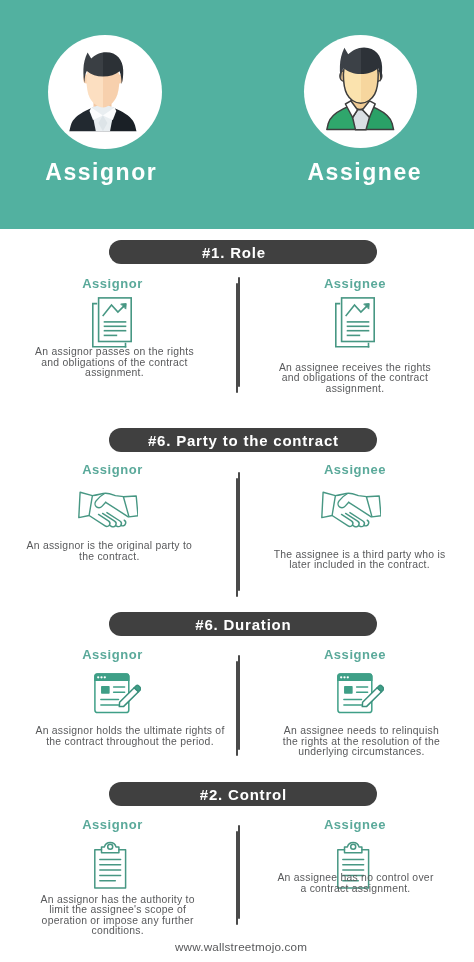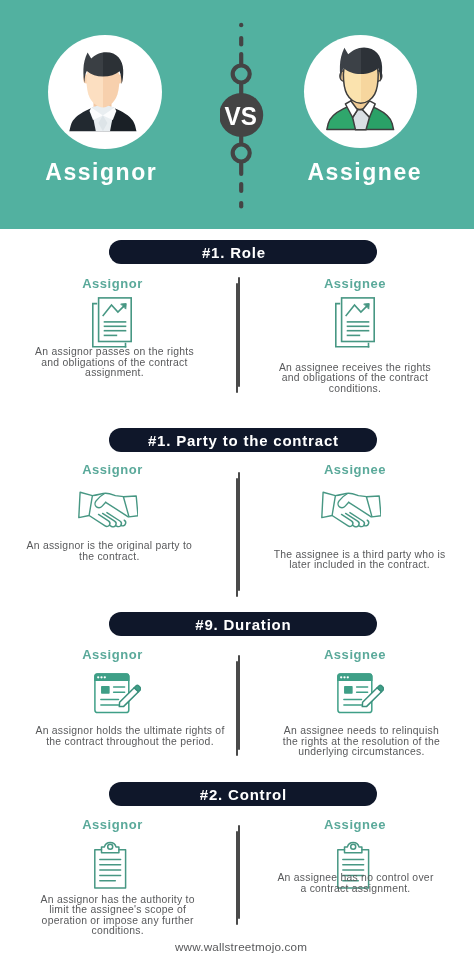--- a/index.html
+++ b/index.html
@@ -12,21 +12,21 @@
   .avatar{position:absolute;border-radius:50%;background:#ffffff;overflow:hidden;}
   .avatar.left{left:48px;top:35px;width:114px;height:114px;}
   .avatar.right{left:304px;top:35px;width:113px;height:113px;}
   .hdr-title{position:absolute;top:161px;font-size:23px;font-weight:bold;color:#ffffff;
              letter-spacing:1.55px;text-indent:1.55px;text-align:center;width:220px;line-height:23px;}
   .hdr-title.left{left:-9.5px;}
   .hdr-title.right{left:254px;}
   .vswrap{position:absolute;left:220px;top:15px;width:44px;height:200px;}
 
   
-  .pill{position:absolute;box-sizing:border-box;height:24px;border-radius:12px;background:#0f172a;color:#ffffff;
+  .pill{position:absolute;box-sizing:border-box;height:24px;border-radius:12px;background:#404040;color:#ffffff;
         font-size:15px;font-weight:bold;display:flex;align-items:center;justify-content:center;
         letter-spacing:0.8px;text-indent:0.8px;left:109px;width:268px;}
   .coltitle{position:absolute;font-size:13px;font-weight:bold;color:#5aa99a;text-align:center;
             letter-spacing:0.55px;line-height:13px;}
   .coltitle.l{left:22px;width:181px;}
   .coltitle.r{left:265px;width:180px;}
   .body{position:absolute;font-size:10.4px;line-height:10.6px;color:#58595b;text-align:center;
         letter-spacing:0.25px;white-space:pre-line;}
   .body.l{left:14px;width:200px;}
   .body.r{left:255px;width:198px;}
@@ -137,38 +137,20 @@
         <g clip-path="url(#clipR)">
 
           <path d="M40.4 12.8 L44.2 19.3 C48.2 15.5 53.3 12.5 60.1 12.5 C71.3 12.5 77.8 20.8 78.1 31.8 C78.3 37.4 77.8 42.6 76.4 47.2 C76.3 41.6 75.7 37.2 74.2 33.2 C69.8 37 64 39 56.5 39 C49.9 39 44.4 37.2 39.5 33 C38 35.4 37.2 39.8 37.1 46 C36.2 42.1 35.7 37 35.9 30.9 C36.1 24.8 37.5 18.6 40.4 12.8 Z" fill="url(#hairR)"></path>
         </g>
       </svg>
     </div>
 
     <div class="hdr-title left">Assignor</div>
     <div class="hdr-title right">Assignee</div>
 
-    <div class="vswrap">
-      <svg width="44" height="200" viewBox="0 0 44 200">
-        <g stroke="#444444" stroke-width="4.2" stroke-linecap="round" fill="none">
-          <path d="M21.2 9.8 L21.2 10.2"></path>
-          <path d="M21.2 23 L21.2 29.5"></path>
-          <path d="M21.2 39 L21.2 50"></path>
-          <path d="M21.2 68.5 L21.2 79"></path>
-          <path d="M21.2 122 L21.2 129"></path>
-          <path d="M21.2 148 L21.2 159"></path>
-          <path d="M21.2 169 L21.2 176"></path>
-          <path d="M21.2 188 L21.2 191.5"></path>
-        </g>
-        <circle cx="21.2" cy="59" r="8.5" fill="none" stroke="#444444" stroke-width="4.2"></circle>
-        <circle cx="21.2" cy="138" r="8.5" fill="none" stroke="#444444" stroke-width="4.2"></circle>
-        <circle cx="21.2" cy="100" r="22" fill="#444444"></circle>
-        <text x="22.6" y="110.5" text-anchor="middle" font-family="Liberation Sans, sans-serif" font-size="26.5" font-weight="bold" fill="#ffffff" transform="scale(0.915 1)">VS</text>
-      </svg>
-    </div>
   </div>
 
   <div id="sections">
 
     <div class="section">
       <div class="pill" style="top:240px;padding-right:19px">#1. Role</div>
       <div class="coltitle l" style="top:276.5px">Assignor</div>
       <div class="coltitle r" style="top:276.5px">Assignee</div>
       <div class="icon" style="left:92px;top:297px">
         <svg width="40" height="51" viewBox="0 0 40 51" fill="none" stroke="#479783" stroke-width="1.6" stroke-linecap="square">
@@ -195,25 +177,25 @@
           <path d="M12.5 33.7 L33.5 33.7"></path>
           <path d="M12.5 38.4 L24.4 38.4"></path>
         </svg>
       </div>
       <div class="divider" style="top:277px;height:116px"></div>
       <div class="body l" style="top:347px;margin-left:0.5px">An assignor passes on the rights
 and obligations of the contract
 assignment.</div>
       <div class="body r" style="top:362.5px;margin-left:1px">An assignee receives the rights
 and obligations of the contract
-conditions.</div>
+assignment.</div>
     </div>
 
     <div class="section">
-      <div class="pill" style="top:428px">#1. Party to the contract</div>
+      <div class="pill" style="top:428px">#6. Party to the contract</div>
       <div class="coltitle l" style="top:462.5px">Assignor</div>
       <div class="coltitle r" style="top:462.5px">Assignee</div>
       <div class="icon" style="left:78px;top:491px">
         <svg width="60" height="38" viewBox="0 0 60 38" fill="none" stroke="#479783" stroke-width="1.4" stroke-linejoin="round" stroke-linecap="round">
           <path d="M2.1 1.3 L14.4 4.6 L11.1 24.5 L0.8 26.6 Z"></path>
           <path d="M45.4 5.7 L58.2 5.0 L60.0 24.8 L51.0 25.9 Z"></path>
           <path d="M14.4 4.6 C20 4.2 23.7 2.3 27.6 2.3 C31.1 2.3 34 3.4 37.5 4.6 L45.6 5.6"></path>
           <path d="M25.8 3 C23.2 4.4 20 7.4 18.1 9.9 C16.5 12 16.8 14.6 18.5 15.9 C20.3 17.2 22.7 16.8 24.2 15.1 L27.7 11.3"></path>
           <path d="M27.7 11.3 L50.2 25.8"></path>
           <path d="M11.1 24.5 L27.1 34.9 C28.6 35.9 30.5 35.5 31.4 34.1 C32.3 32.6 31.9 30.8 30.4 29.8 L20.5 23.4"></path>
@@ -236,21 +218,21 @@
         </svg>
       </div>
       <div class="divider" style="top:471.5px;height:125px"></div>
       <div class="body l" style="top:541px;margin-left:-4.7px">An assignor is the original party to
 the contract.</div>
       <div class="body r" style="top:549.5px;margin-left:5.6px">The assignee is a third party who is
 later included in the contract.</div>
     </div>
 
     <div class="section">
-      <div class="pill" style="top:612px">#9. Duration</div>
+      <div class="pill" style="top:612px">#6. Duration</div>
       <div class="coltitle l" style="top:647.8px">Assignor</div>
       <div class="coltitle r" style="top:647.8px">Assignee</div>
       <div class="icon" style="left:94px;top:673px">
         <svg width="47" height="41" viewBox="0 0 47 41" fill="none">
           <g stroke="#3f9f87" stroke-width="1.5" stroke-linecap="round" stroke-linejoin="round">
             <path d="M3.6 0.9 L32.1 0.9 A2.7 2.7 0 0 1 34.8 3.6 L34.8 36.9 A2.7 2.7 0 0 1 32.1 39.6 L3.6 39.6 A2.7 2.7 0 0 1 0.9 36.9 L0.9 3.6 A2.7 2.7 0 0 1 3.6 0.9 Z"></path>
             <path d="M0.9 7.4 L0.9 3.6 A2.7 2.7 0 0 1 3.6 0.9 L32.1 0.9 A2.7 2.7 0 0 1 34.8 3.6 L34.8 7.4 Z" fill="#3f9f87" stroke-width="1.4"></path>
             <path d="M7.8 13.7 L14.9 13.7 L14.9 20 L7.8 20 Z" fill="#3f9f87"></path>
             <path d="M19.6 14 L30.6 14"></path>
             <path d="M19.6 19.3 L30.6 19.3"></path>

